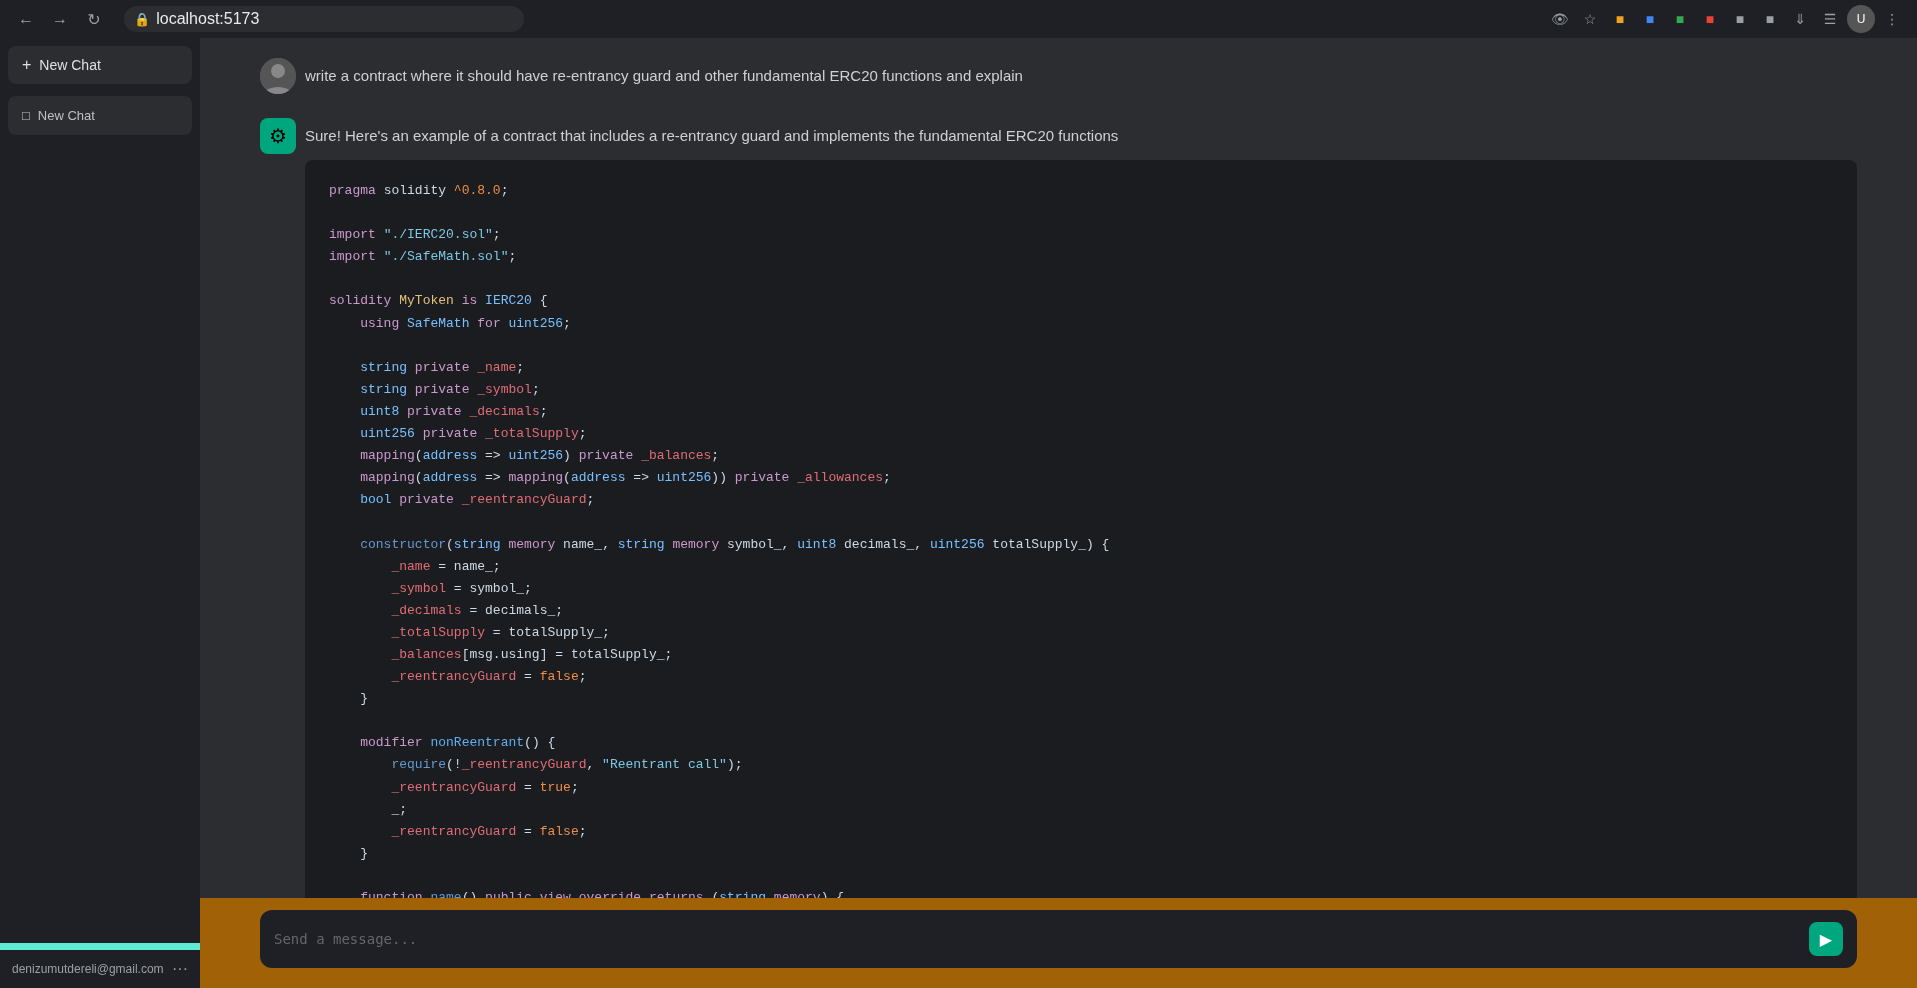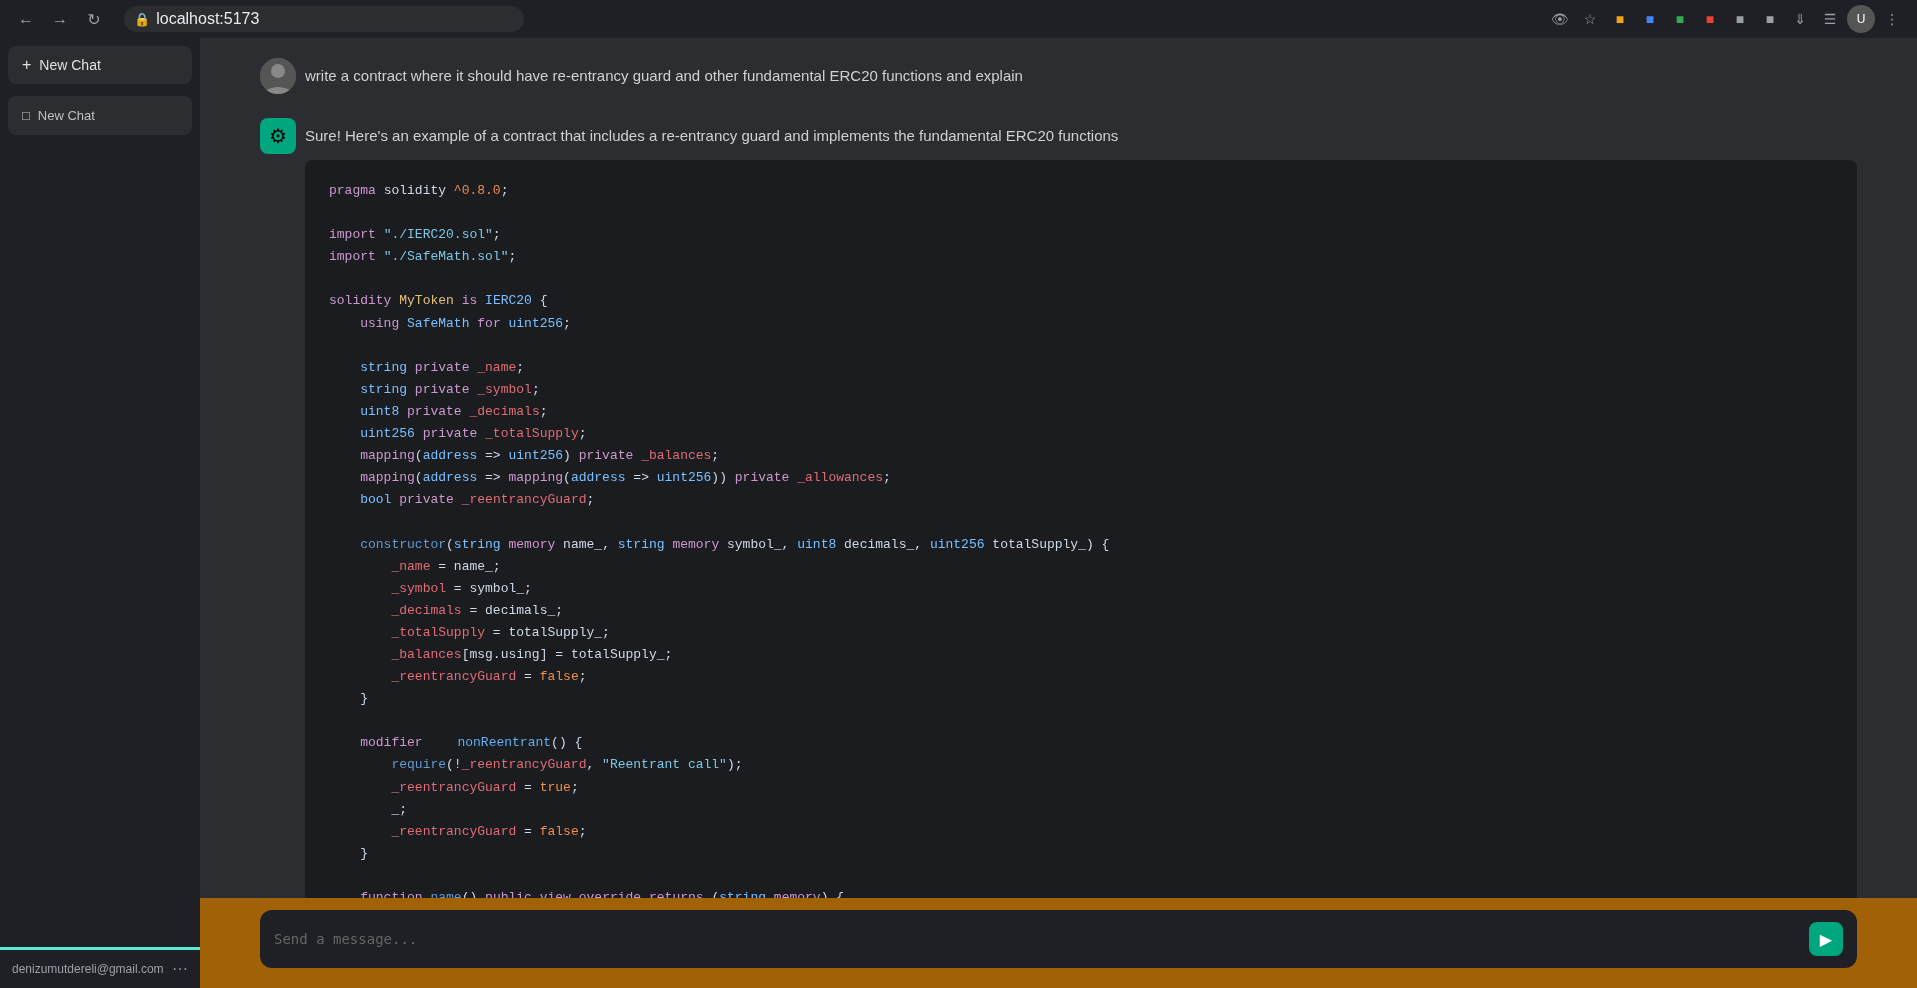--- a/index.html
+++ b/index.html
@@ -133,21 +133,21 @@
       opacity: 0;
     }
     .chat-action-icon {
       font-size: 13px;
       color: #9aa0a6;
       padding: 2px;
       border-radius: 3px;
     }
     .sidebar-footer {
       padding: 10px 12px;
-      border-top: 3px solid #5eead4;
+      border-top: 7px solid #5eead4;
       display: flex;
       align-items: center;
       gap: 8px;
     }
     .user-email {
       font-size: 12px;
       color: #9aa0a6;
       flex: 1;
     }
     .footer-menu-btn {
@@ -223,21 +223,21 @@
     .kw { color: #cc99cd; } 
     .fn { color: #6699cc; } 
     .str { color: #7ec8e3; } 
     .num { color: #f08d49; } 
     .type { color: #79c0ff; } 
     .plain { color: #cdd9e5; }
     .var { color: #e06c75; } 
     .bool-val { color: #f08d49; } 
     .paren { color: #cdd9e5; }
     .contract-name { color: #e5c07b; }
-    .modifier-name { color: #61afef; margin-left: 27px; }
+    .modifier-name { color: #61afef; }
 
     
     .input-area {
       padding: 12px 60px 20px;
       background: #a16207;
     }
     .input-container {
       background: #1e2025;
       border-radius: 12px;
       display: flex;

